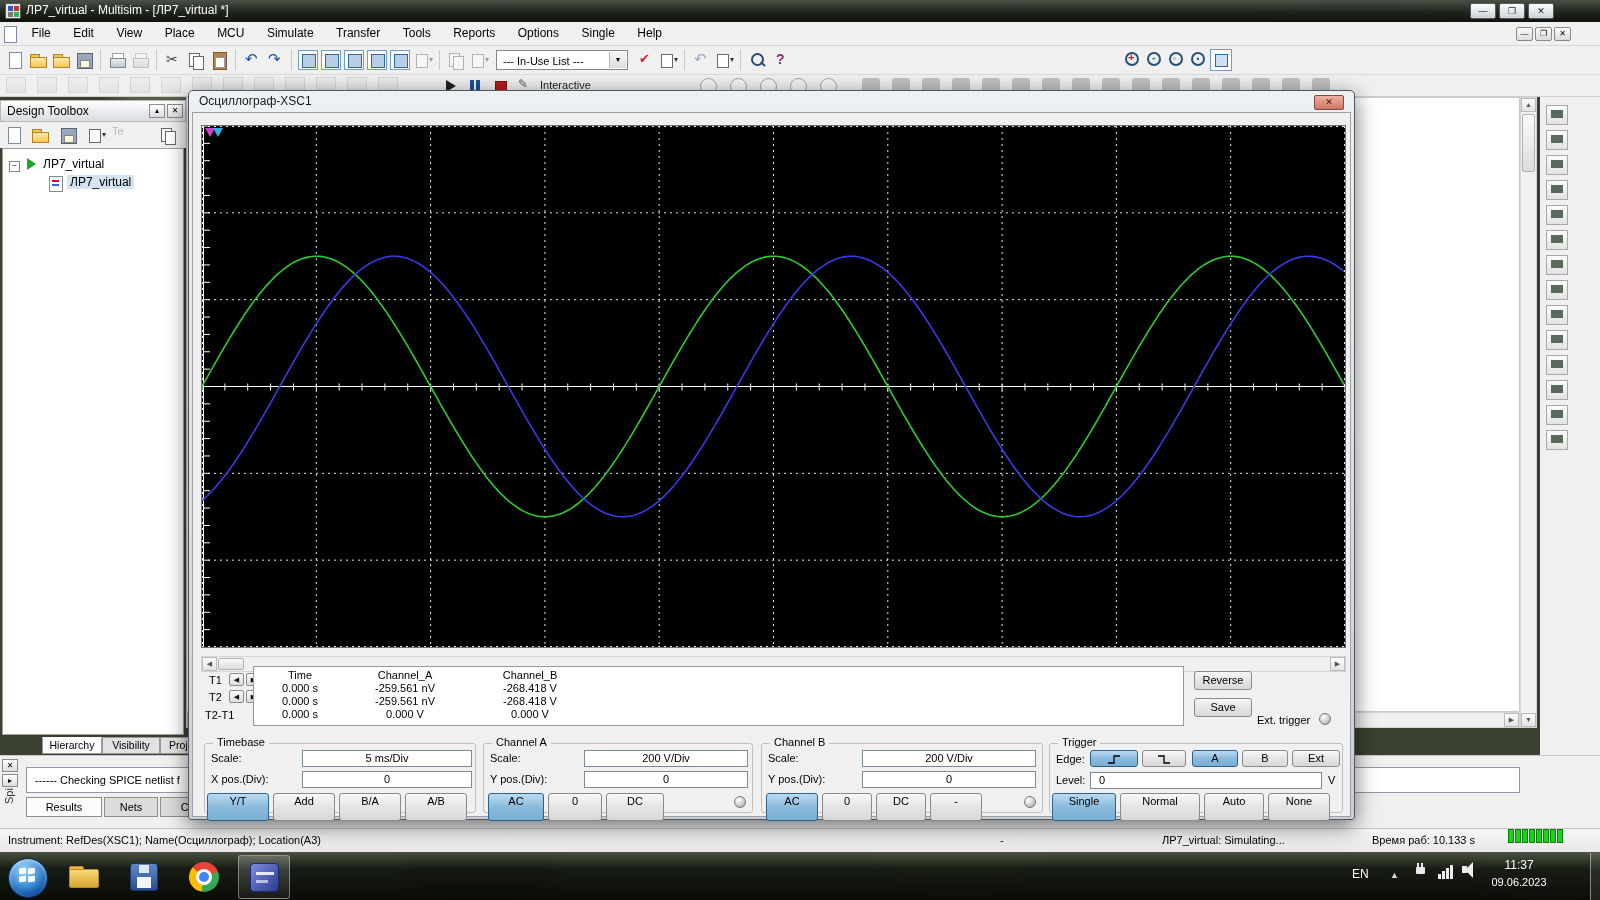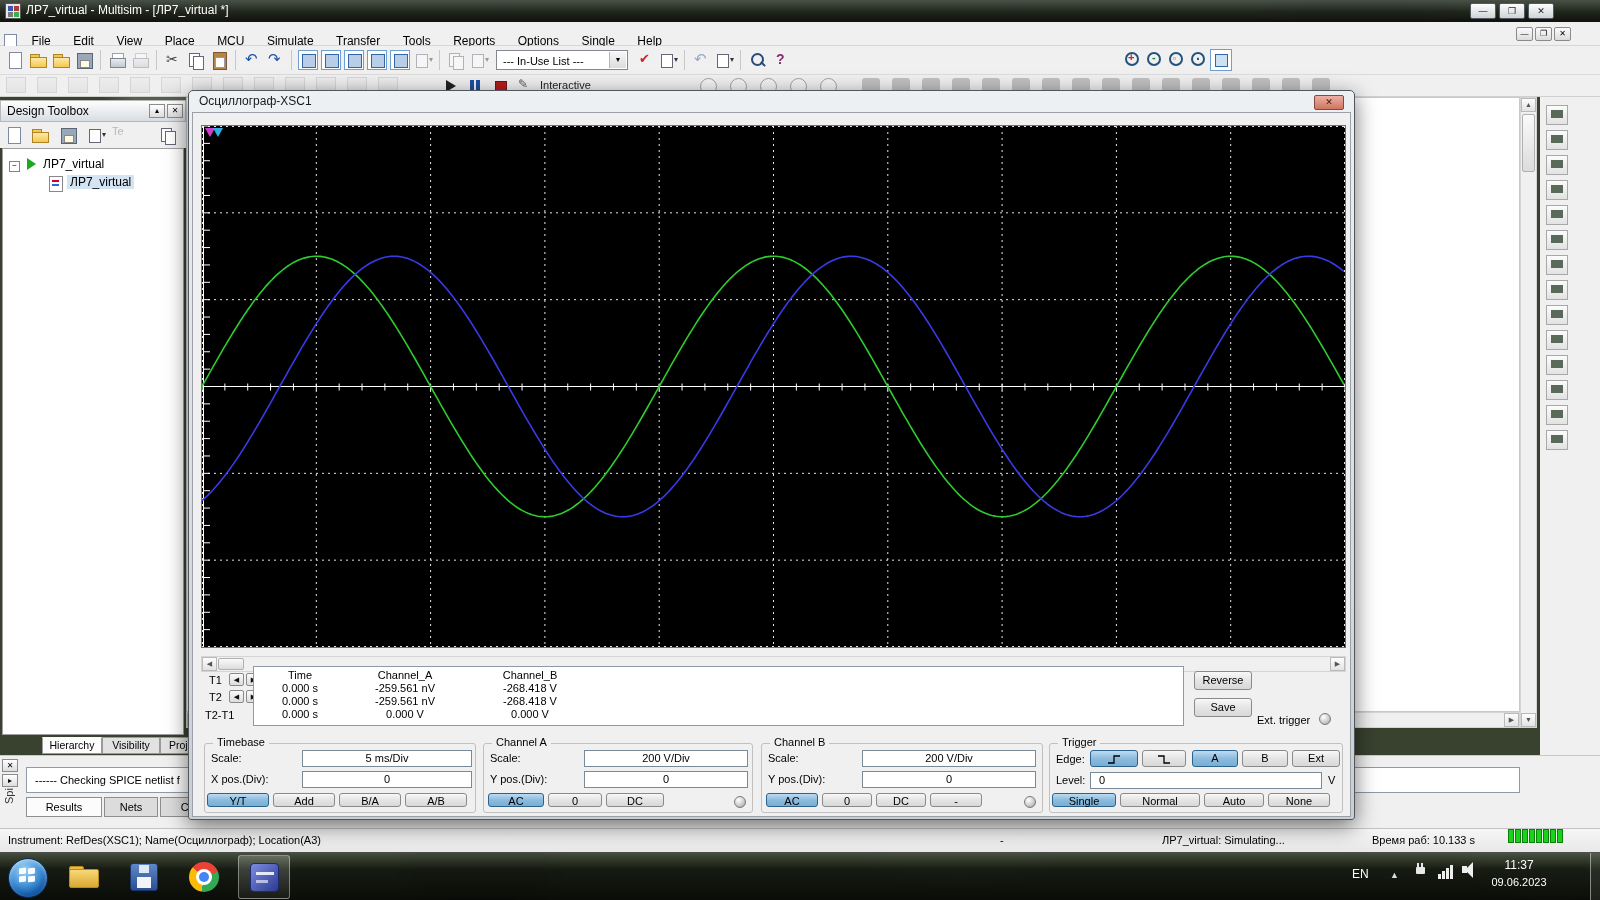--- a/index.html
+++ b/index.html
@@ -16,21 +16,21 @@
   #mainwin{position:absolute;left:0;top:0;width:1600px;height:852px;}
   #titlebar{position:absolute;left:0;top:0;width:1600px;height:22px;
     background:linear-gradient(180deg,rgba(74,82,72,.93),rgba(30,35,26,.95) 55%,rgba(14,17,11,.96));
     color:#fff;font-size:12px;}
   #titlebar .ttl{position:absolute;left:26px;top:3px;white-space:nowrap;}
   .appico{position:absolute;left:5px;top:3px;width:16px;height:16px;background:#e8e8e8;border:1px solid #555;box-sizing:border-box;}
   .appico i{position:absolute;width:5px;height:5px;}
   .wbtn{position:absolute;top:3px;width:26px;height:16px;box-sizing:border-box;border:1px solid #52595f;border-radius:2px;
     background:linear-gradient(#fdfdfd,#cfd3d7);font-size:9px;line-height:14px;text-align:center;color:#222;}
   #menubar{position:absolute;left:0;top:22px;width:1600px;height:24px;background:#f0f0f0;border-bottom:1px solid #d7d7d7;box-sizing:border-box;}
-  .menuitem{display:inline-block;padding:8px 9px;font-size:12px;line-height:23px;}
+  .menuitem{display:inline-block;padding:0 9px;font-size:12px;line-height:23px;}
   .mdibtn{position:absolute;top:5px;width:17px;height:14px;box-sizing:border-box;border:1px solid #8b8b8b;border-radius:2px;
     background:linear-gradient(#fbfbfb,#dcdcdc);font-size:8px;line-height:12px;text-align:center;}
   #toolbar1{position:absolute;left:0;top:46px;width:1600px;height:29px;background:#f0f0f0;border-bottom:1px solid #dcdcdc;
     box-sizing:border-box;display:flex;align-items:center;padding-left:5px;gap:3px;}
   .tsep{width:1px;height:20px;background:#c9c9c9;margin:0 3px;flex:0 0 auto;}
   .i{display:inline-block;position:relative;width:20px;height:20px;flex:0 0 auto;}
   .i-doc::before{content:"";position:absolute;left:4px;top:2px;width:11px;height:15px;background:#fff;border:1px solid #7d8aa0;}
   .i-folder::before{content:"";position:absolute;left:2px;top:4px;width:8px;height:3px;background:#f3c84f;border:1px solid #ad8426;}
   .i-folder::after{content:"";position:absolute;left:2px;top:7px;width:15px;height:9px;background:linear-gradient(#ffe9a8,#f3c84f);border:1px solid #ad8426;}
   .i-save::before{content:"";position:absolute;left:3px;top:3px;width:14px;height:14px;background:#9aa7b8;border:1px solid #5a6678;}
@@ -162,21 +162,21 @@
   #meas-box{position:absolute;left:60px;top:553px;width:931px;height:60px;background:#fff;border:1px solid #8e9aa5;box-sizing:border-box;font-size:11px;}
   .mcell{position:absolute;text-align:center;line-height:13px;white-space:nowrap;}
   .pbtn{position:absolute;box-sizing:border-box;border:1px solid #8a8a8a;border-radius:3px;
     background:linear-gradient(#f8f8f8,#e6e6e6 45%,#d8d8d8);font-size:11px;text-align:center;line-height:17px;}
   .circle-ind{position:absolute;width:12px;height:12px;border-radius:50%;border:1px solid #7b7b7b;box-sizing:border-box;
     background:radial-gradient(circle at 35% 30%, #fff, #c9c9c9 60%, #8f8f8f);}
   .grp{position:absolute;top:630px;height:70px;border:1px solid #c0c0c0;border-radius:3px;box-sizing:border-box;}
   .grp-title{position:absolute;top:-8px;left:8px;background:#f0f0f0;padding:0 4px;font-size:11px;}
   .field{position:absolute;height:17px;box-sizing:border-box;background:#fff;border:1px solid #7a8a99;
     font-size:11px;text-align:center;line-height:15px;}
-  .gbtn{position:absolute;top:49px;height:14px;box-sizing:border-box;border:1px solid #8a8a8a;border-radius:3px;
+  .gbtn{position:absolute;top:49px;height:28px;box-sizing:border-box;border:1px solid #8a8a8a;border-radius:3px;
     background:linear-gradient(#f8f8f8,#e6e6e6 45%,#d8d8d8);font-size:11px;text-align:center;line-height:15px;}
   .gbtn.sel{border-color:#2c628b;background:linear-gradient(#bcdbf3,#8bbbdd 50%,#79aed4);}
   .ebtn{position:absolute;top:6px;height:17px;box-sizing:border-box;border:1px solid #8a8a8a;border-radius:3px;
     background:linear-gradient(#f8f8f8,#e6e6e6 45%,#d8d8d8);font-size:11px;text-align:center;line-height:14px;}
   .ebtn.sel{border-color:#2c628b;background:linear-gradient(#bcdbf3,#8bbbdd 50%,#79aed4);}
 </style>
 </head>
 <body>
 
 <div id="screen">

